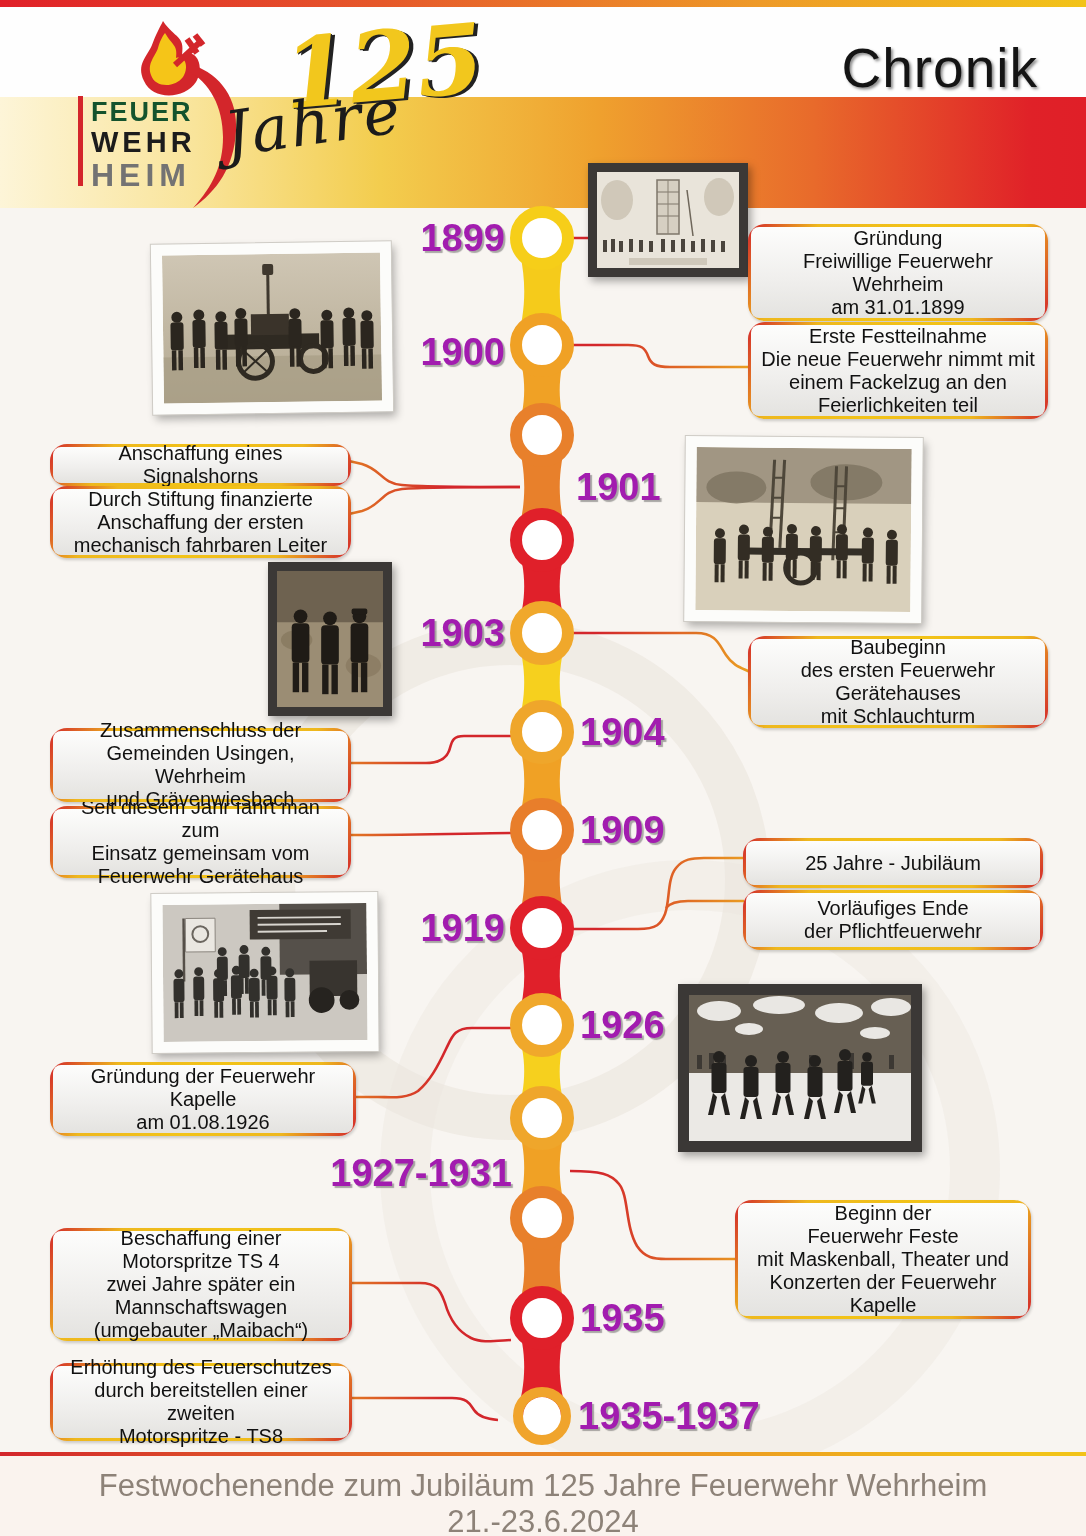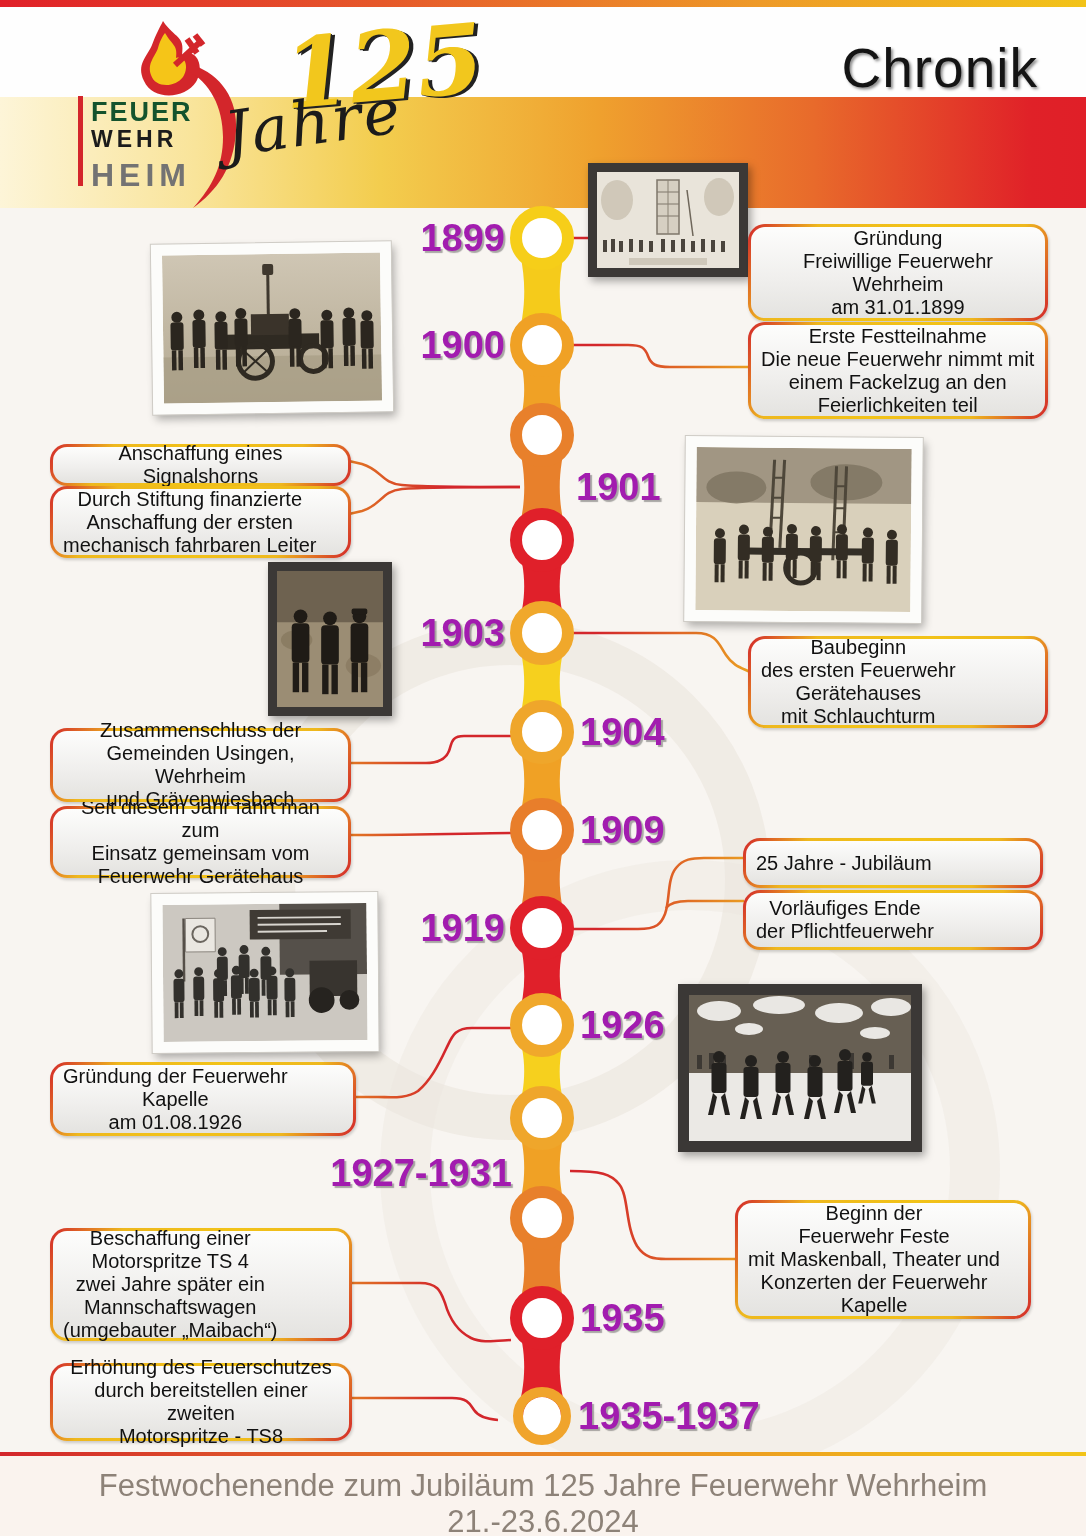--- a/index.html
+++ b/index.html
@@ -9,21 +9,21 @@
   .topbar{position:absolute;left:0;top:0;width:1086px;height:7px;
     background:linear-gradient(90deg,#e01f28 0%,#e6582a 35%,#ee9a28 70%,#f2c318 100%);}
   .header-white{position:absolute;left:0;top:7px;width:1086px;height:90px;background:#fefefe;}
   .band{position:absolute;left:0;top:97px;width:1086px;height:111px;
     background:linear-gradient(90deg,#fdf5d8 0%,#f9e49a 18%,#f3cd4e 35%,#efa12e 55%,#e86a2b 75%,#e02128 95%,#e01f28 100%);}
   .chronik{position:absolute;right:48px;top:36px;font-size:55px;color:#141414;
     text-shadow:2px 2px 3px rgba(0,0,0,.45);letter-spacing:1px;}
   
   .logo-bar{position:absolute;left:78px;top:96px;width:5px;height:90px;background:#d3262b;}
   .logo-w1{position:absolute;left:91px;top:97px;font-size:27px;font-weight:bold;color:#14532d;letter-spacing:2px;}
-  .logo-w2{position:absolute;left:91px;top:126px;font-size:23px;font-weight:bold;color:#1c1c1c;letter-spacing:4px;}
+  .logo-w2{position:absolute;left:91px;top:126px;font-size:29px;font-weight:bold;color:#1c1c1c;letter-spacing:4px;}
   .logo-w3{position:absolute;left:91px;top:157px;font-size:32px;font-weight:bold;color:#737373;letter-spacing:5px;}
   .logo-svg{position:absolute;left:125px;top:15px;width:130px;height:200px;}
   .logo-125{position:absolute;left:283px;top:10px;font-size:96px;font-weight:bold;font-style:italic;
     color:#f2c71d;text-shadow:4px 2px 0 #222,1px 1px 0 #222;transform:rotate(-5deg);
     font-family:"DejaVu Serif",serif;}
   .logo-jahre{position:absolute;left:224px;top:86px;font-size:62px;font-style:italic;color:#1b1b1b;
     font-family:"DejaVu Serif",serif;transform:rotate(-8deg);letter-spacing:2px;}
   
   .wm{position:absolute;border-radius:50%;pointer-events:none;}
   .wm1{left:250px;top:620px;width:430px;height:430px;border:45px solid rgba(233,227,219,.55);}
@@ -31,23 +31,23 @@
   
   .layer{position:absolute;left:0;top:0;width:1086px;height:1536px;z-index:2;}
   
   .year{position:absolute;height:52px;line-height:52px;font-size:38px;font-weight:bold;color:#a21caf;
     text-shadow:2px 2px 1px rgba(70,70,70,.45);z-index:5;}
   .yr{text-align:right;} .yl{text-align:left;}
   
   .co{position:absolute;border-radius:17px;padding:3px;z-index:4;
     background:linear-gradient(120deg,#d3262b 0%,#eeb81e 20%,#f2c318 50%,#eeb81e 78%,#d3262b 100%);
     box-shadow:1px 2px 3px rgba(0,0,0,.18);}
-  .co-in{width:100%;height:100%;border-radius:14px;box-sizing:border-box;
+  .co-in{width:100%;height:100%;border-radius:8px;box-sizing:border-box;
     background:linear-gradient(180deg,#fdfdfc 0%,#efeeec 60%,#e4e3e0 100%);
-    display:flex;align-items:center;justify-content:flex-start;padding:7px 10px;}
+    display:flex;align-items:center;justify-content:center;padding:7px 10px;}
   .co-text{white-space:pre-line;text-align:center;font-size:20px;line-height:23px;color:#111;}
   
   .photo{position:absolute;z-index:3;box-sizing:border-box;}
   .fr-dark{border:9px solid #3b3836;background:#3b3836;box-shadow:3px 4px 8px rgba(0,0,0,.35);}
   .fr-white{border:11px solid #fcfcfa;background:#fcfcfa;outline:1px solid #cfccc6;
     box-shadow:3px 5px 9px rgba(0,0,0,.3);}
   .photo svg{display:block;width:100%;height:100%;}
   
   .fdiv{position:absolute;left:0;top:1452px;width:1086px;height:4px;z-index:6;
     background:linear-gradient(90deg,#d3262b 0%,#e87e28 45%,#f2c318 95%);}
@@ -379,21 +379,21 @@
         <use href="#fgE" x="94" y="92"></use>
       <use href="#fgE" x="126" y="96"></use>
         <use href="#fgE" x="156" y="90"></use>
       <g transform="translate(178,86) scale(0.8)">
           <use href="#fgE"></use>
         </g>
     </svg>
   </div>
 
   <div class="year yr" style="left:335px;top:212px;width:170px;">1899</div>
-  <div class="year yr" style="left:335px;top:319px;width:170px;">1900</div>
+  <div class="year yr" style="left:335px;top:326px;width:170px;">1900</div>
   <div class="year yl" style="left:576px;top:461px;width:180px;">1901</div>
   <div class="year yr" style="left:335px;top:607px;width:170px;">1903</div>
   <div class="year yl" style="left:580px;top:706px;width:170px;">1904</div>
   <div class="year yl" style="left:580px;top:804px;width:170px;">1909</div>
   <div class="year yr" style="left:335px;top:902px;width:170px;">1919</div>
   <div class="year yl" style="left:580px;top:999px;width:170px;">1926</div>
   <div class="year yr" style="left:300px;top:1147px;width:212px;">1927-1931</div>
   <div class="year yl" style="left:580px;top:1292px;width:170px;">1935</div>
   <div class="year yl" style="left:578px;top:1390px;width:230px;">1935-1937</div>
 

